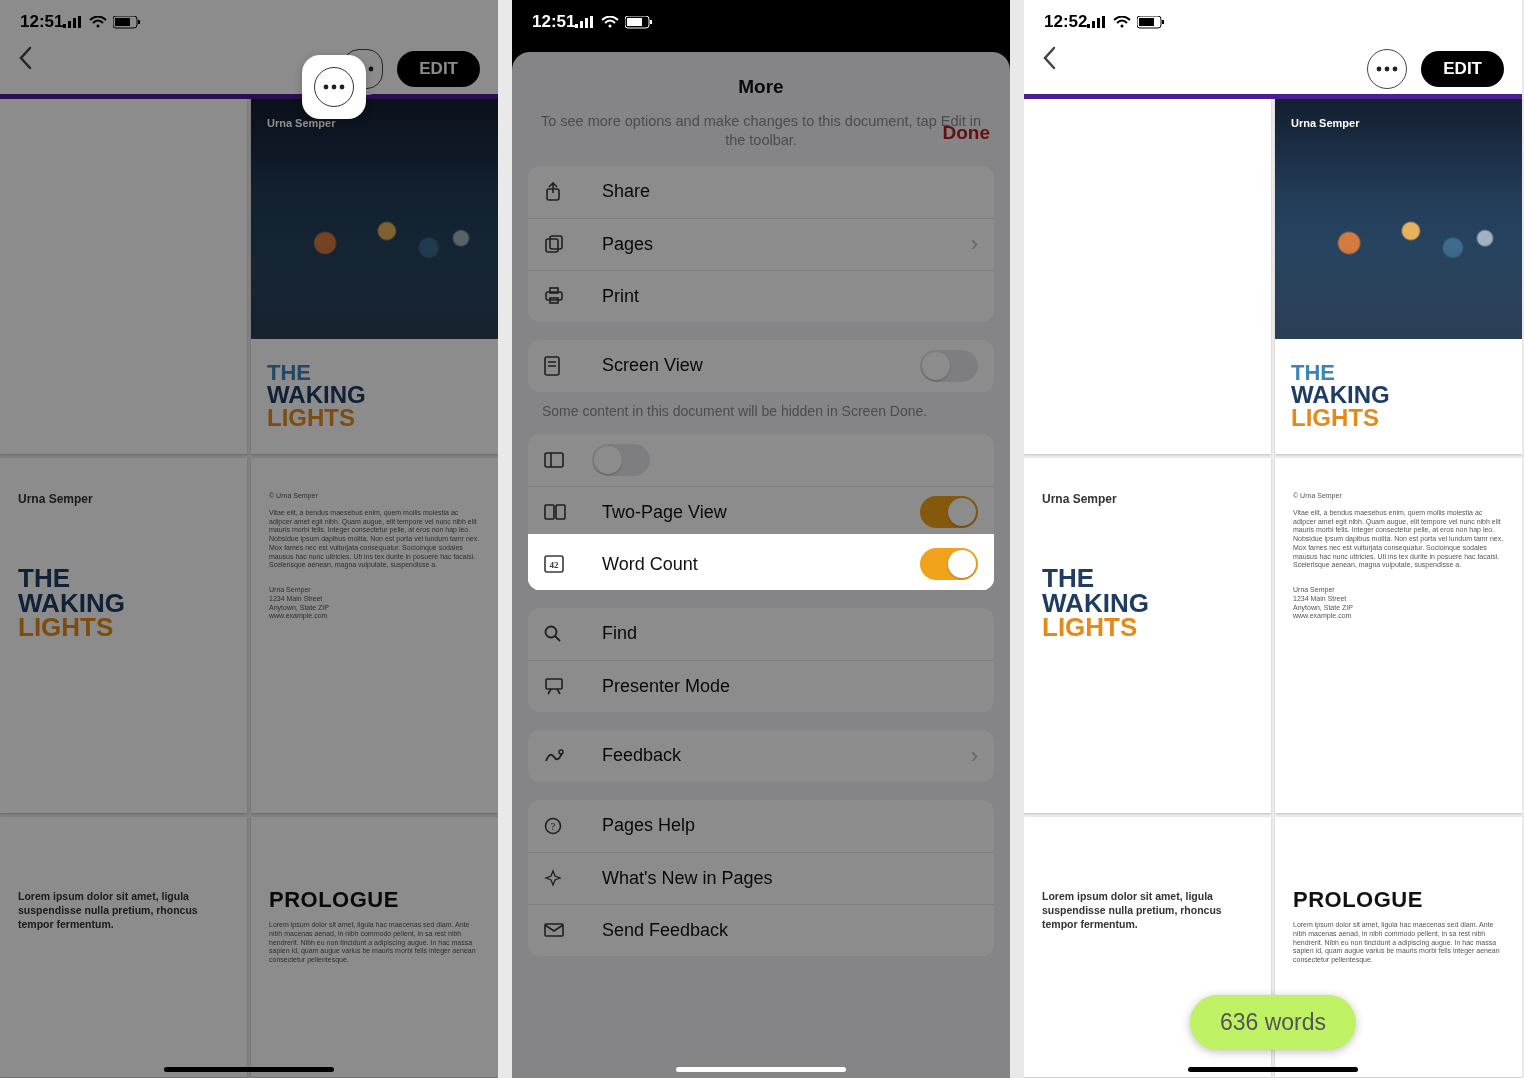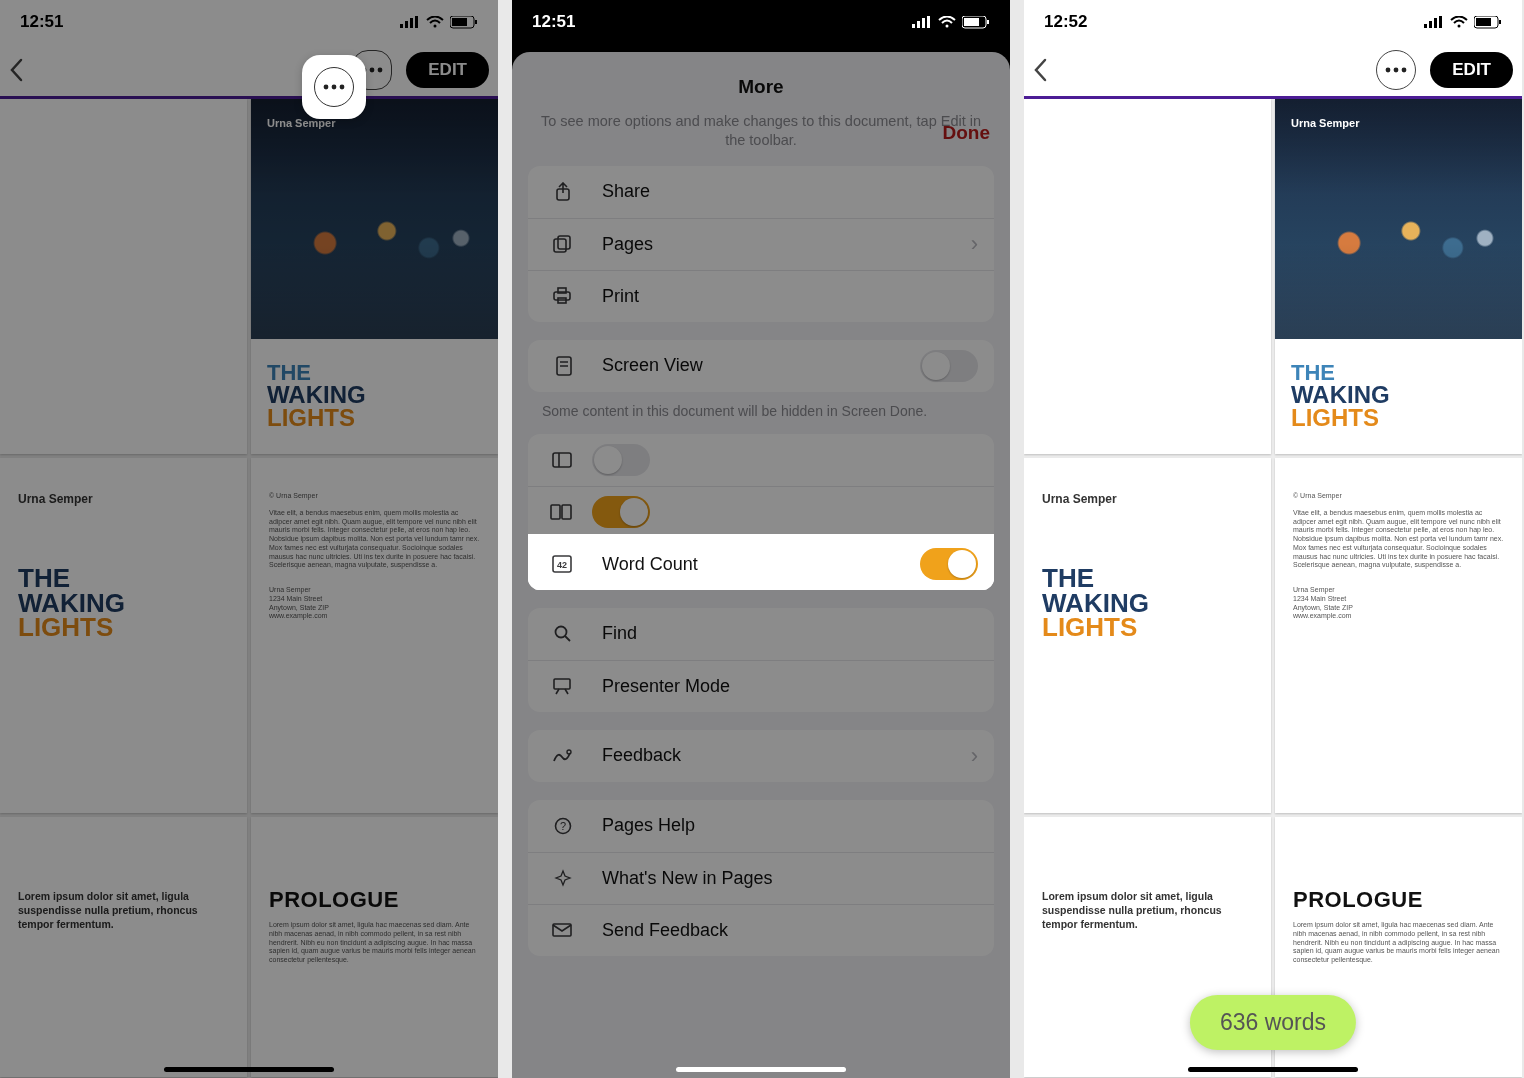--- a/index.html
+++ b/index.html
@@ -16,36 +16,34 @@
     width: 498px;
     height: 1078px;
     background: #fff;
     position: relative;
     overflow: hidden;
   }
   .status-bar {
     height: 44px;
     display: flex;
     align-items: center;
-    justify-content: space-between;
     padding: 0 20px;
     font-weight: 600;
     font-size: 17px;
   }
   .status-right { display: flex; align-items: center; gap: 6px; }
   .signal, .wifi, .battery { display: inline-block; }
   .signal svg, .wifi svg, .battery svg { display: block; }
 
   .toolbar {
     height: 55px;
     display: flex;
-    align-items: center;
     justify-content: space-between;
-    padding: 0 9px;
-    border-bottom: 3px solid #4c1d95;
+    padding: 0 18px;
+    border-bottom: 5px solid #4c1d95;
   }
   .back-chevron { width: 18px; height: 28px; display:flex; align-items:center; }
   .toolbar-right { display:flex; align-items:center; gap: 14px; }
   .more-btn {
     width: 40px; height: 40px;
     border-radius: 20px;
     display:flex; align-items:center; justify-content:center;
     border: 1.5px solid #444;
   }
   .more-btn.highlight {
@@ -158,21 +156,21 @@
   }
   .row {
     display:flex; align-items:center;
     height:52px;
     padding: 0 16px;
     border-top:1px solid #e6e6ea;
     position:relative;
     gap:20px;
   }
   .row:first-child { border-top:none; }
-  .row-icon { width:28px; display:flex; justify-content:flex-end; color:#3a3a3c;}
+  .row-icon { width:28px; display:flex; justify-content:flex-start; color:#3a3a3c;font-family:Liberation Serif, serif;}
   .row-label { flex:1; font-size:18px; color:#111; margin-left:10px;}
   .chevron { color:#b9b9bf; font-size:22px; }
   .toggle {
     width:58px; height:32px; border-radius:16px;
     background:#e6e6ea; position:relative;
   }
   .toggle .knob {
     width:28px; height:28px; border-radius:14px; background:#fff;
     position:absolute; top:2px; left:2px;
     box-shadow:0 1px 2px rgba(0,0,0,0.25);
@@ -427,20 +425,21 @@
             <span class="knob"></span>
           </span>
       </div>
       <div class="row">
         <span class="row-icon">
             <svg width="22" height="16">
               <rect x="1" y="1" width="9" height="14" rx="1" stroke="#3a3a3c" fill="none" stroke-width="1.6"></rect>
               <rect x="12" y="1" width="9" height="14" rx="1" stroke="#3a3a3c" fill="none" stroke-width="1.6"></rect>
             </svg>
           </span>
+        <span class="row-label">Two-Page View</span>
         <span class="toggle on">
             <span class="knob"></span>
           </span>
       </div>
       <div class="row highlighted">
         <span class="row-icon">
             <svg width="20" height="18">
               <rect x="1" y="1" width="18" height="16" rx="2" stroke="#3a3a3c" fill="none" stroke-width="1.6"></rect>
               <text x="10" y="13" font-size="9" text-anchor="middle" fill="#3a3a3c" font-weight="600">42</text>
             </svg>

